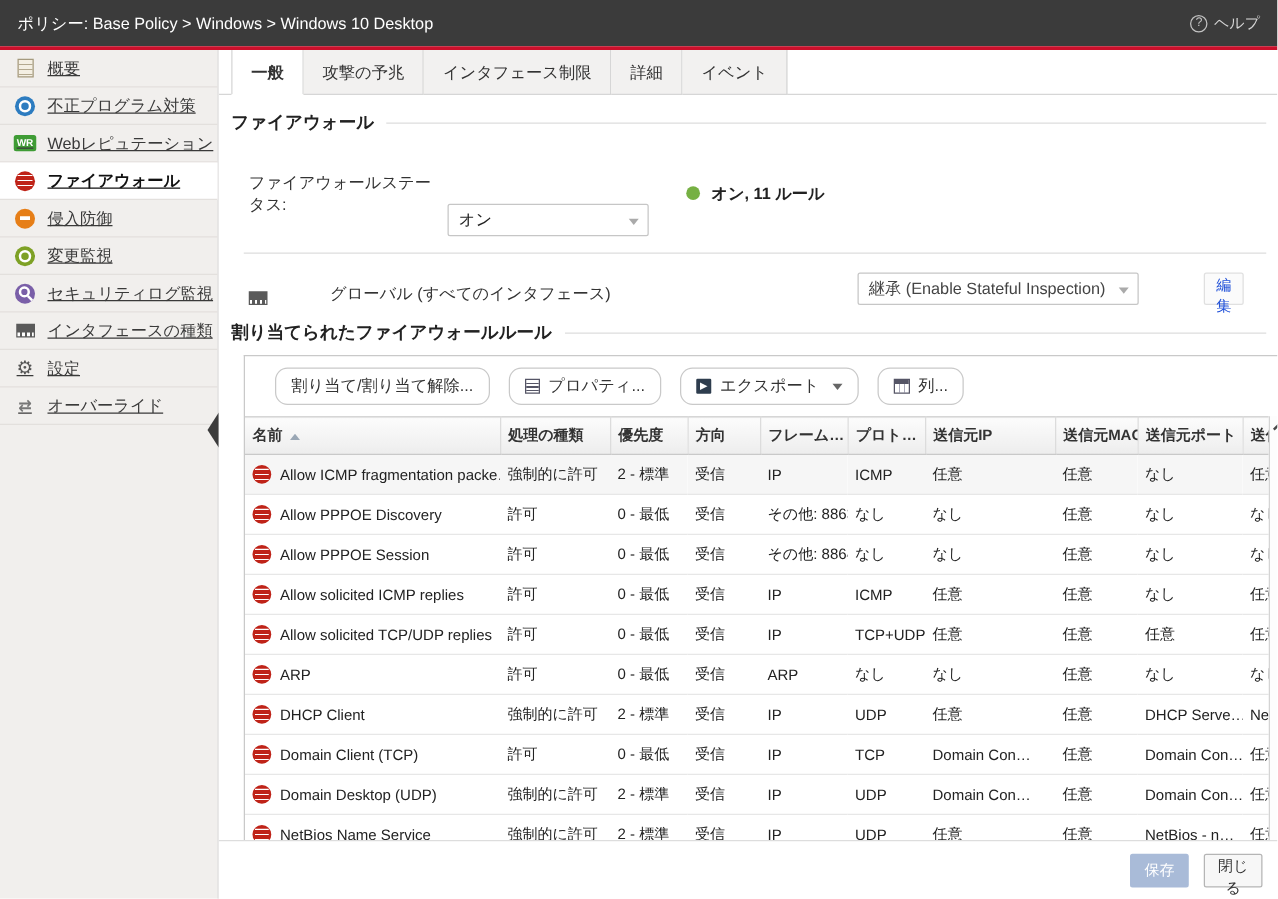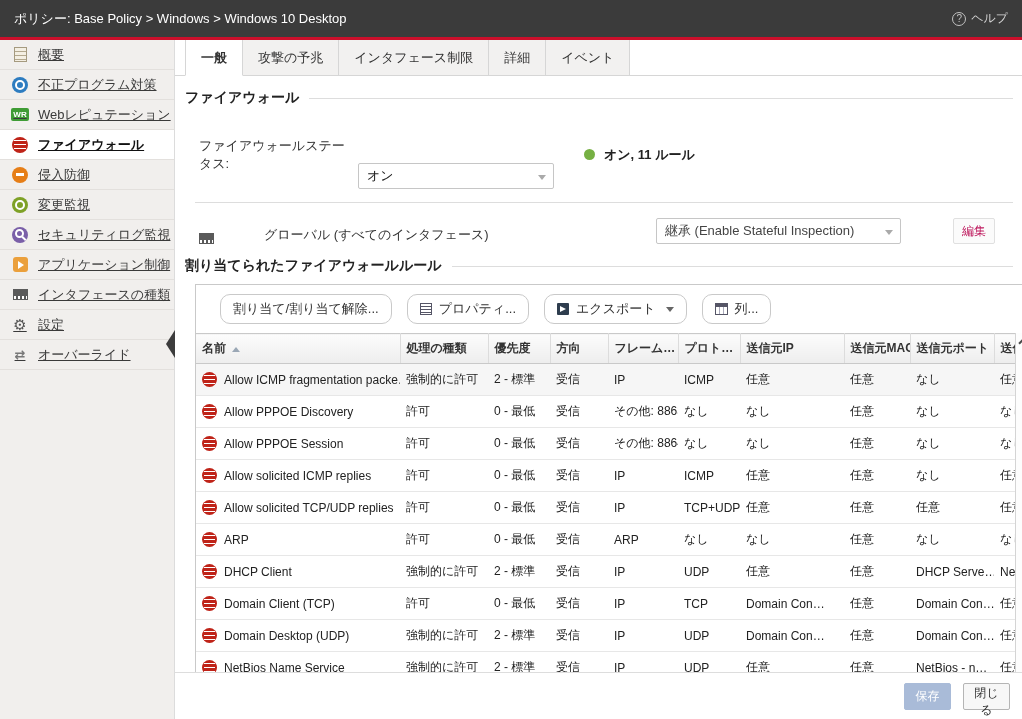--- a/index.html
+++ b/index.html
@@ -89,31 +89,31 @@
 
   .field-row { display:flex; align-items:center; margin:13px 0 2px 14px; font-size:13px; }
   .field-label { width:159px; color:#333; }
   .select {
     height:26px; border:1px solid #c6c6c6; border-radius:2px; background:#fff;
     display:flex; align-items:center; padding:0 20px 0 8px; position:relative;
     font-size:13px; color:#222; cursor:pointer; white-space:nowrap;
   }
   .select .caret { position:absolute; right:7px; top:11px; width:0; height:0;
     border-left:4px solid transparent; border-right:4px solid transparent; border-top:5px solid #aaa; }
-  .sel-status { width:196px;margin-top:43px; }
+  .sel-status { width:161px;margin-top:43px; }
   .status-wrap { display:flex; align-items:center; margin-left:30px; gap:9px; }
   .dot { width:11px; height:11px; border-radius:50%; background:#76b043; }
   .status-text { font-weight:bold; color:#222; }
 
   .stateful-row { display:flex; align-items:flex-end; margin:15px 0 2px 14px; font-size:13px; padding-right:27px;gap:43px; }
   .stateful-row .scope-label { margin-left:7px; }
-  .sel-stateful { width:245px; margin-left:auto; color:#444; }
+  .sel-stateful { width:225px; margin-left:auto; color:#444; }
   .btn-edit {
-    width:42px; height:26px; margin-left:9px; background:#fbfbfb; border:1px solid #e0e0e0;
-    color:#be185d; font-size:12px; border-radius:2px;
+    width:32px; height:26px; margin-left:9px; background:#fbfbfb; border:1px solid #e0e0e0;
+    color:#1d4ed8; font-size:12px; border-radius:2px;
   }
 
   
   .rules-frame { margin:9px 0 0 10px; width:837px; border:1px solid #c9c9c9; border-right:none; background:#fff; }
   .toolbar { padding:9px 0 9px 24px; display:flex; gap:15px; align-items:center; }
   .tbtn {
     height:30px; border:1px solid #c9c9c9; background:#fff; border-radius:10px;
     display:inline-flex; align-items:center; gap:7px; padding:0 12px; font-size:13px; color:#333; cursor:pointer;
   }
   .tb-props { width:12px; height:12px; border:1px solid #556; background:repeating-linear-gradient(#fff 0 2px,#556 2px 3px); }
@@ -211,26 +211,20 @@
         <span class="si ic-integrity">
           <span class="circle16"></span>
         </span>
         <span>変更監視</span>
       </div>
       <div class="side-item">
         <span class="si ic-loginspect">
           <span class="circle16"></span>
         </span>
         <span>セキュリティログ監視</span>
-      </div>
-      <div class="side-item">
-        <span class="si ic-appcontrol">
-          <span class="sq"></span>
-        </span>
-        <span>アプリケーション制御</span>
       </div>
       <div class="side-item">
         <span class="si ic-interfaces">
           <span class="nic-ic"></span>
         </span>
         <span>インタフェースの種類</span>
       </div>
       <div class="side-item">
         <span class="si ic-settings">
           <span class="gear">⚙</span>

